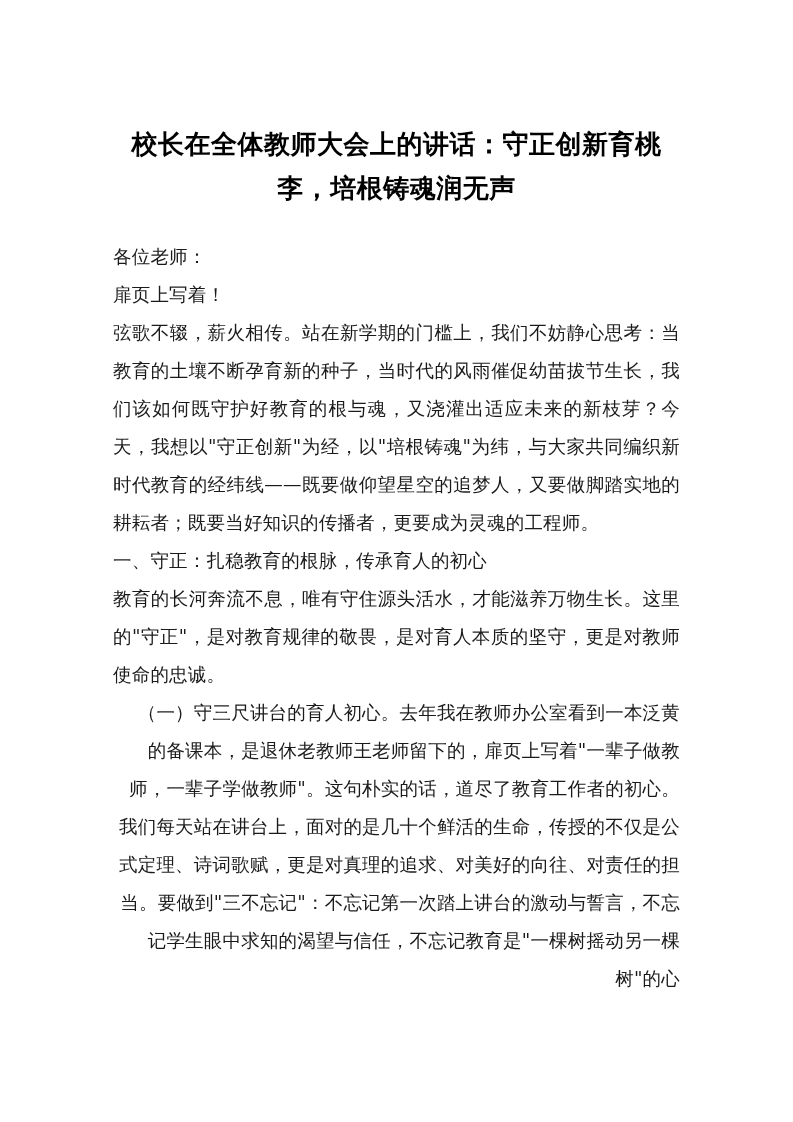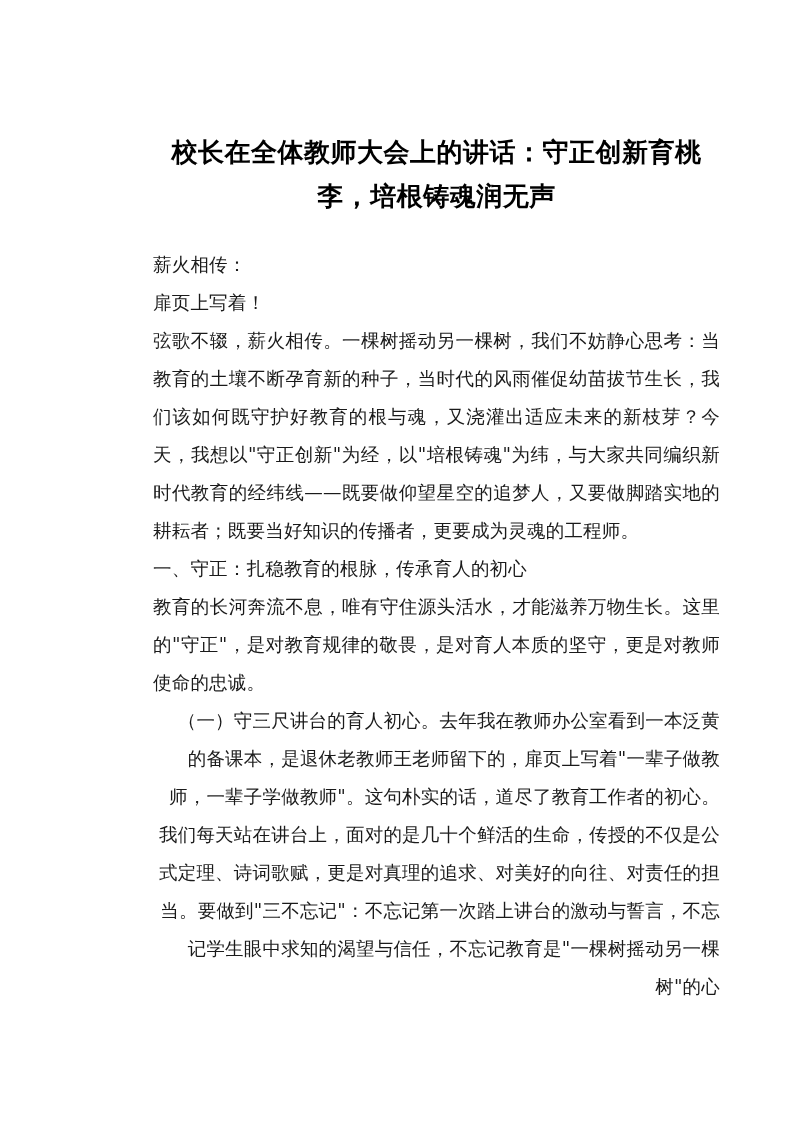--- a/index.html
+++ b/index.html
@@ -13,23 +13,22 @@
     height: 1122px;
     background: #ffffff;
     overflow: hidden;
     box-sizing: border-box;
     font-family: "DejaVu Serif", "Liberation Serif", serif;
     color: #1a1a1a;
   }
   .content {
     position: absolute;
     left: 113px;
-    top: 8px;
+    top: 0;
     width: 567px;
-    margin-left: 40px;
   }
   .doc-title {
     font-family: "DejaVu Sans", "Liberation Sans", sans-serif;
     font-weight: bold;
     font-size: 26px;
     line-height: 44px;
     text-align: center;
     color: #000000;
     margin: 0;
     padding-top: 122px;
@@ -55,22 +54,22 @@
 </style>
 </head>
 <body>
 
 <div class="page">
   <div class="content">
 
     <h1 class="doc-title">校长在全体教师大会上的讲话：守正创新育桃李，培根铸魂润无声</h1>
 
     <div class="body-block">
-      <p class="para">薪火相传：</p>
+      <p class="para">各位老师：</p>
       <p class="para">扉页上写着！</p>
-      <p class="para">弦歌不辍，薪火相传。一棵树摇动另一棵树，我们不妨静心思考：当教育的土壤不断孕育新的种子，当时代的风雨催促幼苗拔节生长，我们该如何既守护好教育的根与魂，又浇灌出适应未来的新枝芽？今天，我想以"守正创新"为经，以"培根铸魂"为纬，与大家共同编织新时代教育的经纬线——既要做仰望星空的追梦人，又要做脚踏实地的耕耘者；既要当好知识的传播者，更要成为灵魂的工程师。</p>
+      <p class="para">弦歌不辍，薪火相传。站在新学期的门槛上，我们不妨静心思考：当教育的土壤不断孕育新的种子，当时代的风雨催促幼苗拔节生长，我们该如何既守护好教育的根与魂，又浇灌出适应未来的新枝芽？今天，我想以"守正创新"为经，以"培根铸魂"为纬，与大家共同编织新时代教育的经纬线——既要做仰望星空的追梦人，又要做脚踏实地的耕耘者；既要当好知识的传播者，更要成为灵魂的工程师。</p>
       <p class="para">一、守正：扎稳教育的根脉，传承育人的初心</p>
       <p class="para">教育的长河奔流不息，唯有守住源头活水，才能滋养万物生长。这里的"守正"，是对教育规律的敬畏，是对育人本质的坚守，更是对教师使命的忠诚。</p>
       <p class="para last-clipped">　（一）守三尺讲台的育人初心。去年我在教师办公室看到一本泛黄的备课本，是退休老教师王老师留下的，扉页上写着"一辈子做教师，一辈子学做教师"。这句朴实的话，道尽了教育工作者的初心。我们每天站在讲台上，面对的是几十个鲜活的生命，传授的不仅是公式定理、诗词歌赋，更是对真理的追求、对美好的向往、对责任的担当。要做到"三不忘记"：不忘记第一次踏上讲台的激动与誓言，不忘记学生眼中求知的渴望与信任，不忘记教育是"一棵树摇动另一棵树"的心</p>
     </div>
 
   </div>
 </div>
 
 </body></html>

